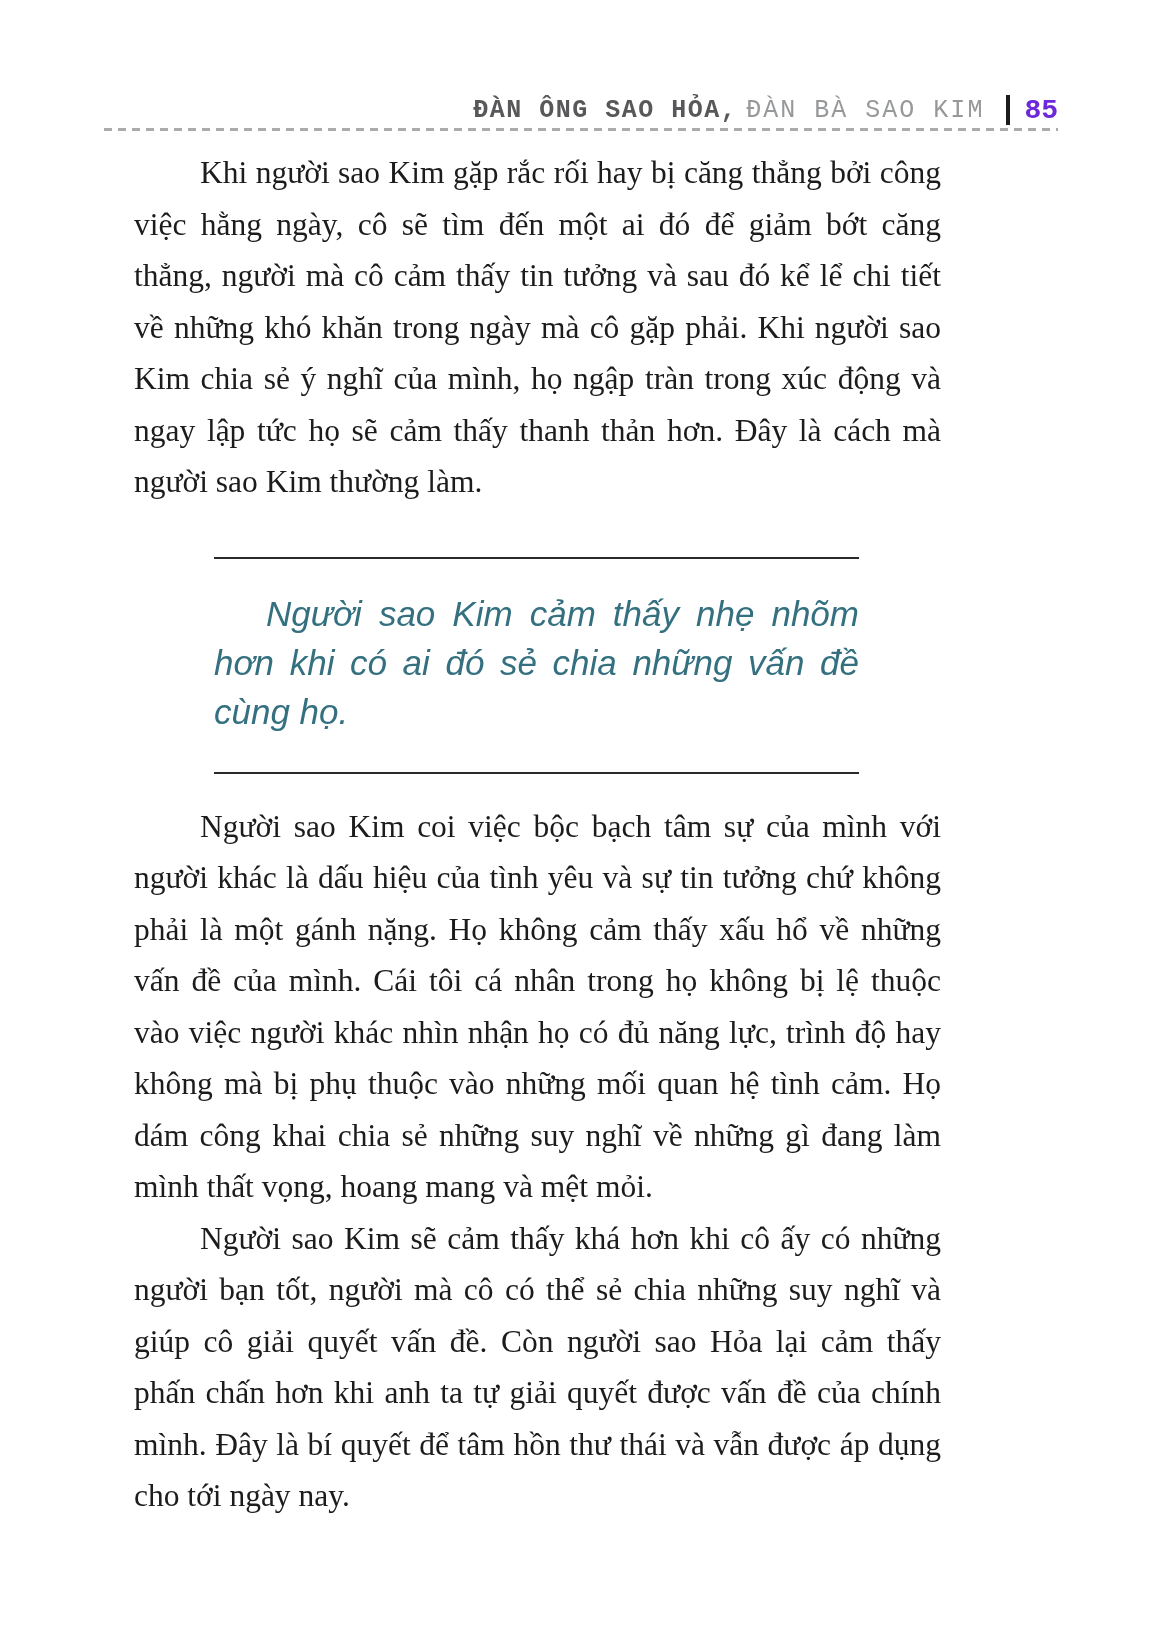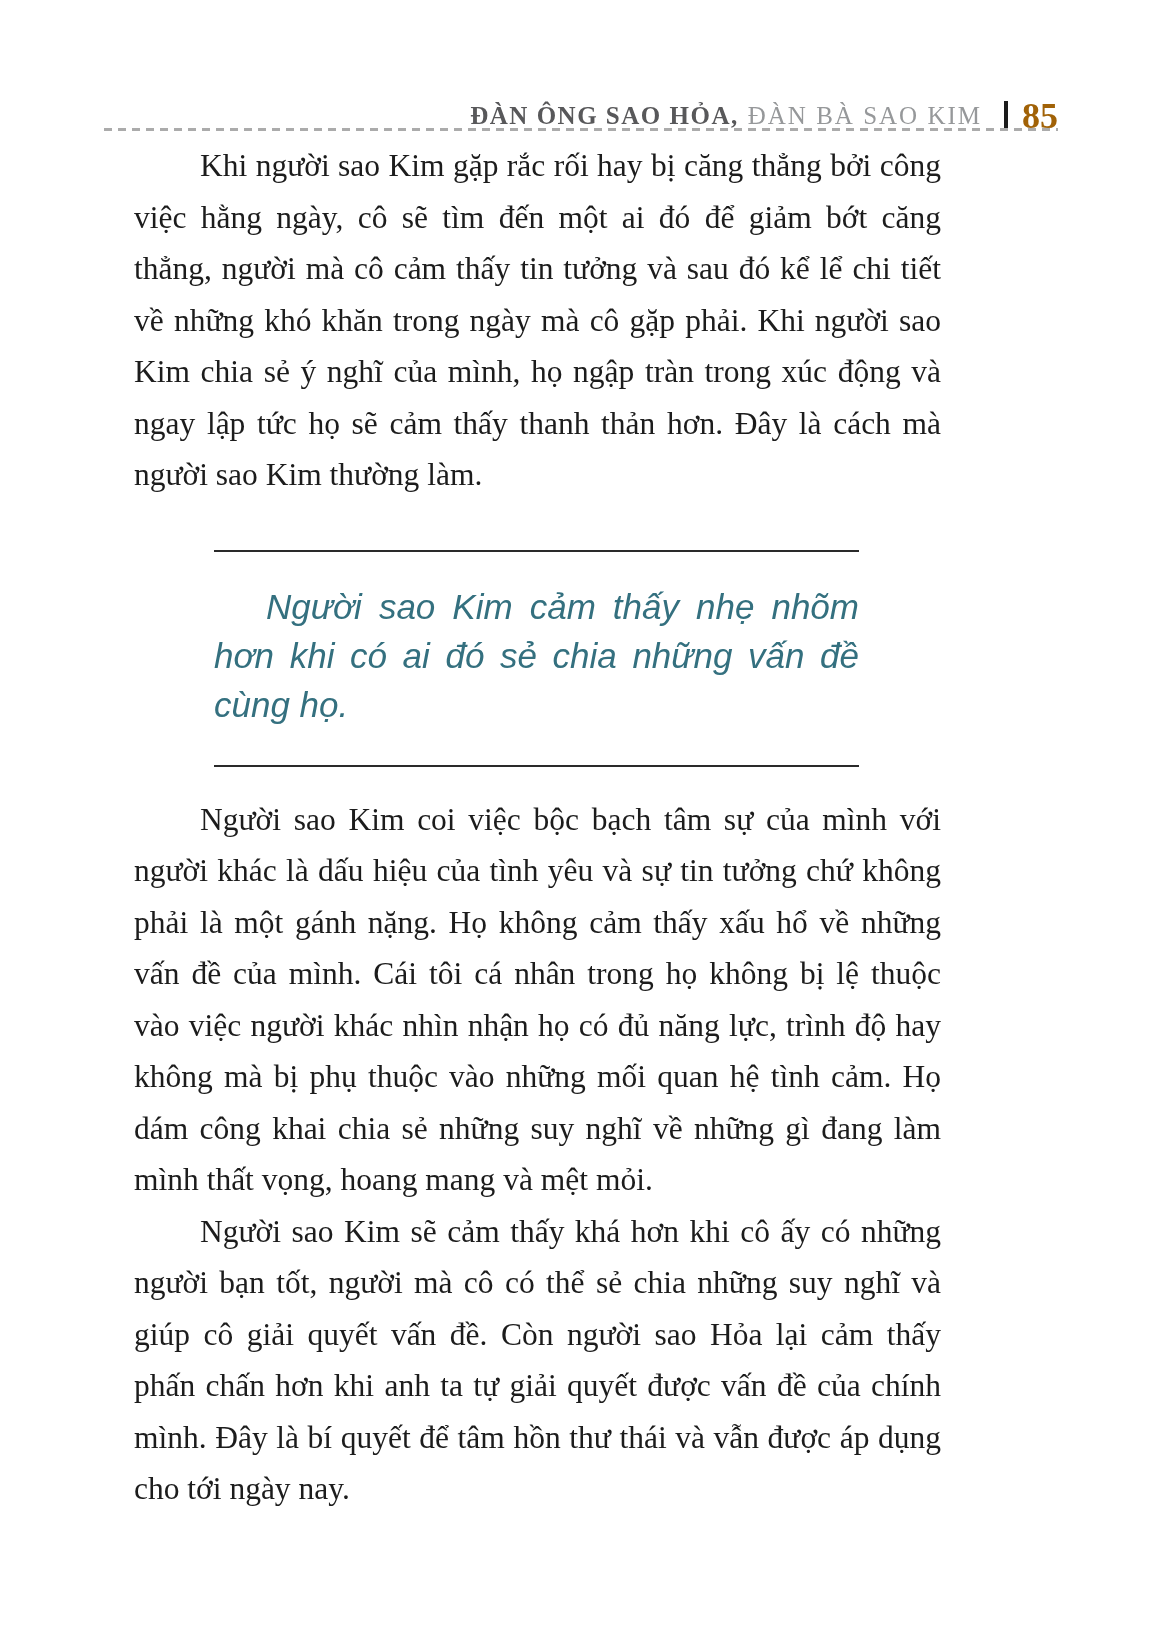--- a/index.html
+++ b/index.html
@@ -12,26 +12,26 @@
     width: 1158px;
     height: 1646px;
     background: #ffffff;
     overflow: hidden;
     font-family: "Liberation Serif", serif;
   }
 
   
   .page-header {
     position: absolute;
-    top: 98px;
+    top: 92px;
     right: 100px;
     height: 36px;
     display: flex;
     align-items: center;
-    font-family: Liberation Serif, serif;
+    font-family: Liberation Mono, monospace;
     white-space: nowrap;
   }
   .head-title-primary {
     font-weight: 700;
     font-size: 25px;
     letter-spacing: 1.5px;
     color: var(--color-header_primary, #58585a);
   }
   .head-title-secondary {
     font-weight: 400;
@@ -41,40 +41,40 @@
     margin-left: 9px;
   }
   .head-separator {
     width: 4px;
     height: 30px;
     background: #1b1b1b;
     margin: 0 14px 0 22px;
   }
   .head-page-number {
     font-weight: 700;
-    font-size: 36px;
-    color: #a16207;
+    font-size: 28px;
+    color: #6d28d9;
   }
   .dashed-rule {
     position: absolute;
     top: 128px;
     left: 104px;
     width: 954px;
     height: 3px;
     background: repeating-linear-gradient(
       to right,
       var(--color-dash, #ababab) 0 8px,
       transparent 8px 14px
     );
   }
 
   
   .content {
     position: absolute;
-    top: 140px;
+    top: 147px;
     left: 134px;
     width: 807px;
     font-size: 31.5px;
     line-height: 51.5px;
     color: var(--color-body_text, #1c1c1c);
     text-align: justify;
   }
   .content p.body-par {
     margin: 0;
     text-indent: 66px;

